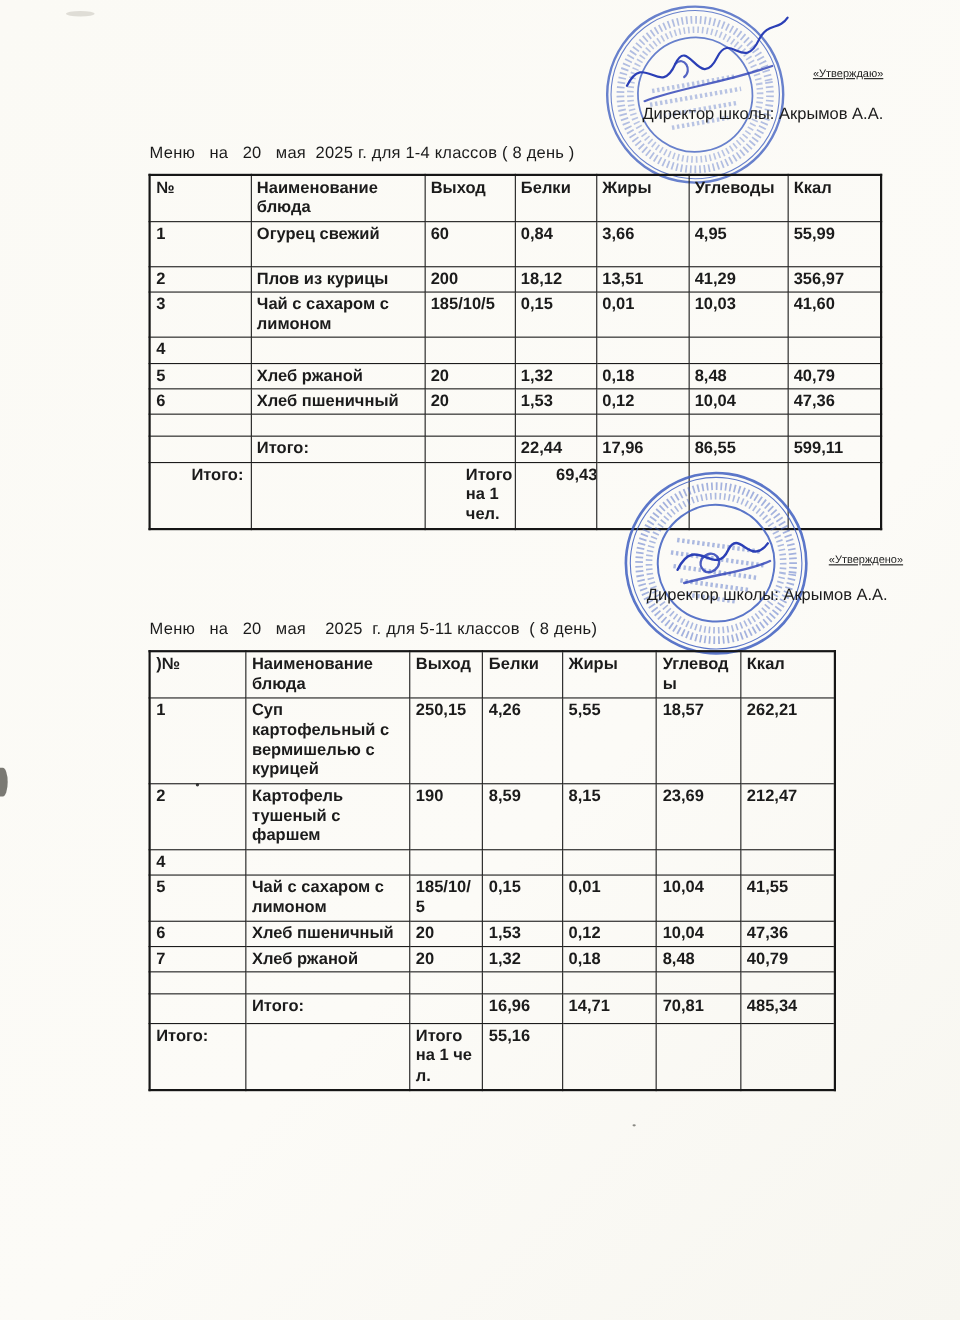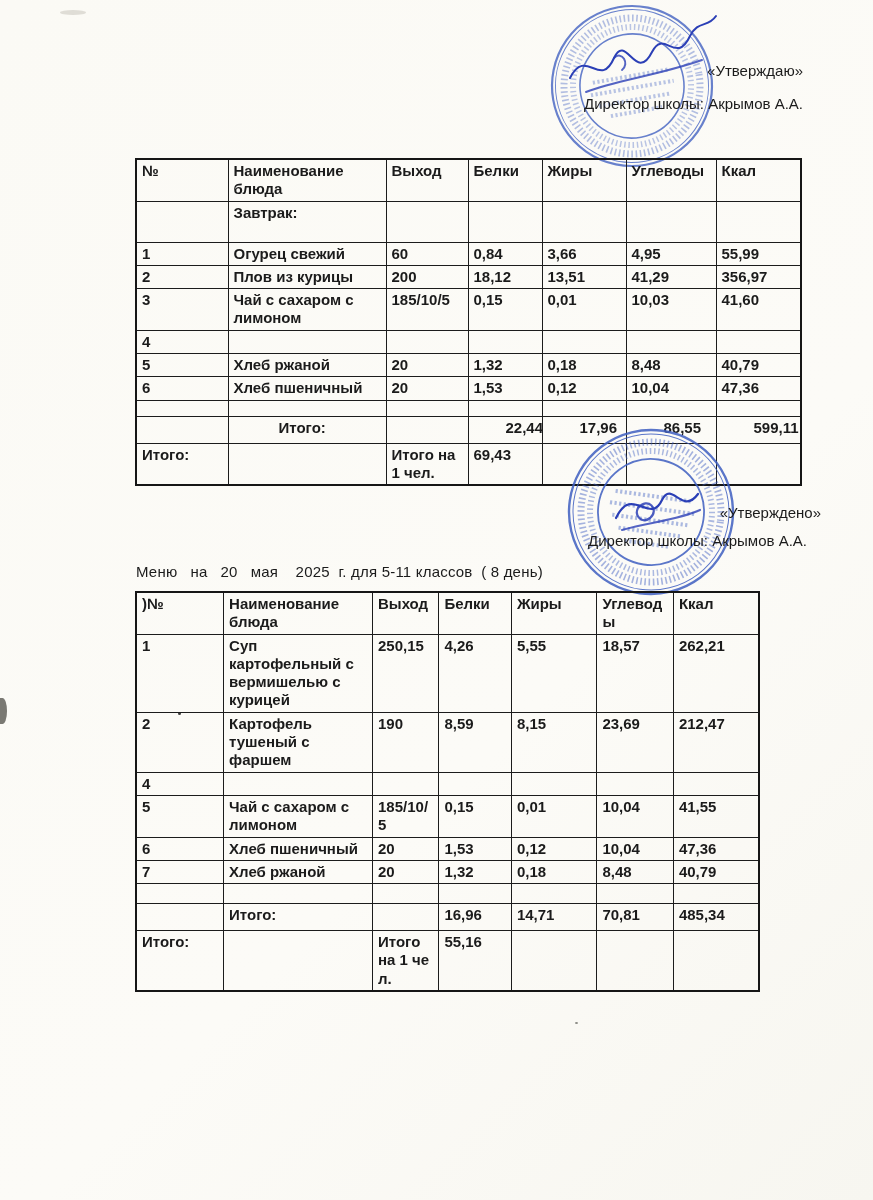--- a/index.html
+++ b/index.html
@@ -15,21 +15,21 @@
     position:absolute;inset:0;
     background:linear-gradient(135deg,#fbfaf5 0%,#fcfbf7 60%,#f7f6f0 100%);
   }
   
   .edge-blob{position:absolute;left:-2px;top:698px;width:9px;height:26px;background:#63625c;border-radius:0 60% 60% 0;opacity:.85;}
   .speck1{position:absolute;left:178px;top:712px;width:3px;height:3px;background:#3a3a3a;border-radius:50%;}
   .speck2{position:absolute;left:575px;top:1022px;width:3px;height:2px;background:#8a8a84;border-radius:50%;}
   .speck3{position:absolute;left:60px;top:10px;width:26px;height:5px;background:#d8d6ce;border-radius:50%;opacity:.8;}
 
   
-  .approve-quote{position:absolute;font-size:15px;white-space:pre;}
+  .approve-quote{position:absolute;font-size:10px;white-space:pre;text-decoration:underline;}
   .approve-dir{position:absolute;font-size:15px;white-space:pre;}
   .q1{top:62px;right:70px;}
   .d1{top:95px;right:70px;}
   .q2{top:504px;right:52px;}
   .d2{top:532px;right:66px;}
 
   
   .menu-title{position:absolute;left:136px;font-size:15px;white-space:pre-wrap;letter-spacing:.2px;}
   .t1{top:131px;}
   .t2{top:563px;}
@@ -114,20 +114,21 @@
     <g stroke="#2b3fb6" fill="none" stroke-width="2" stroke-linecap="round">
       <path d="M14,72 C30,40 44,84 58,52 C70,26 80,78 96,46 C108,22 120,60 134,30 C142,14 152,22 160,10"></path>
       <path d="M30,86 C60,74 100,70 146,54" opacity="0.8"></path>
       <path d="M58,52 C66,44 74,58 66,64" opacity="0.8"></path>
     </g>
   </svg>
 
   <div class="approve-quote q1">«Утверждаю»</div>
   <div class="approve-dir d1">Директор школы: Акрымов А.А.</div>
 
+  <div class="menu-title t1">Меню   на   20   мая  2025 г. для 1-4 классов ( 8 день )</div>
   <table id="menu-table-0" class="menu">
       <colgroup>
         <col style="width: 92px;">
         <col style="width: 158px;">
         <col style="width: 82px;">
         <col style="width: 74px;">
         <col style="width: 84px;">
         <col style="width: 90px;">
         <col style="width: 85px;">
       </colgroup>
@@ -136,29 +137,20 @@
           <th>№</th>
           <th>Наименование блюда</th>
           <th>Выход</th>
           <th>Белки</th>
           <th>Жиры</th>
           <th>Углеводы</th>
           <th>Ккал</th>
         </tr>
       </thead>
       <tbody>
-        <tr>
-          <td></td>
-          <td>Завтрак:</td>
-          <td></td>
-          <td></td>
-          <td></td>
-          <td></td>
-          <td></td>
-        </tr>
         <tr>
           <td>1</td>
           <td>Огурец  свежий</td>
           <td>60</td>
           <td>0,84</td>
           <td>3,66</td>
           <td>4,95</td>
           <td>55,99</td>
         </tr>
         <tr>

